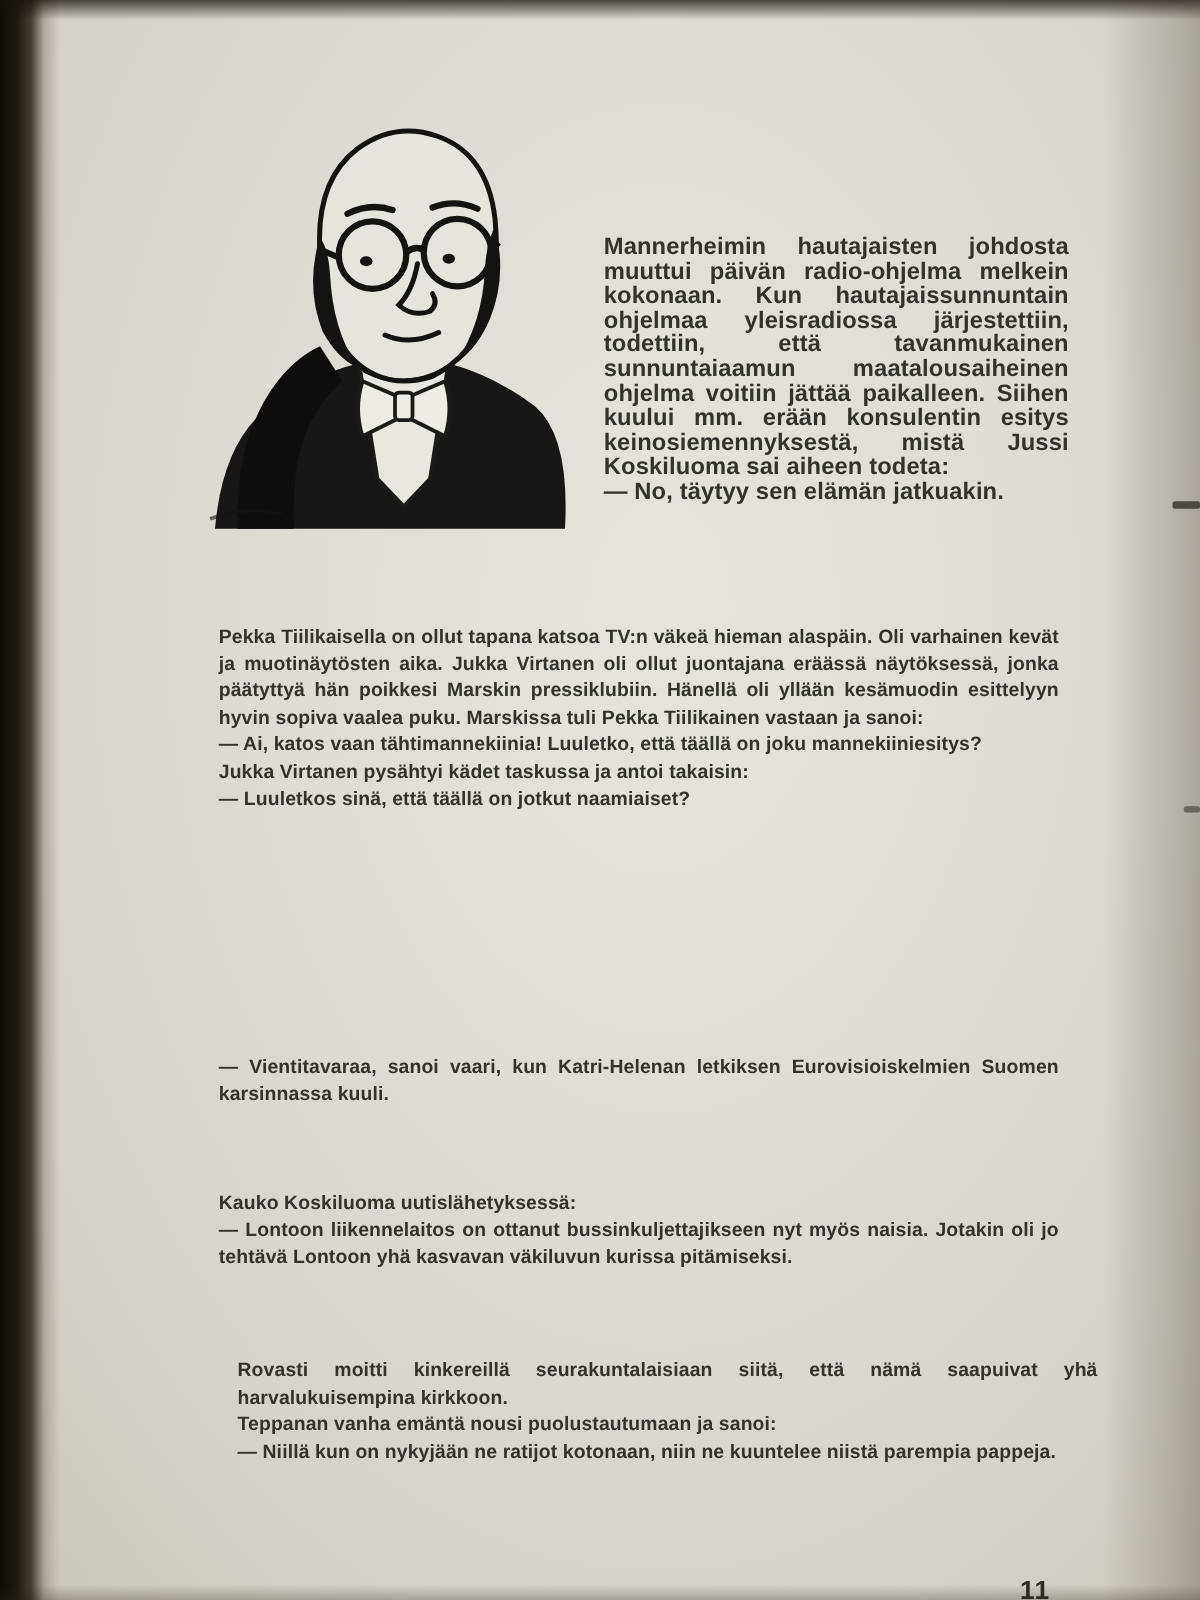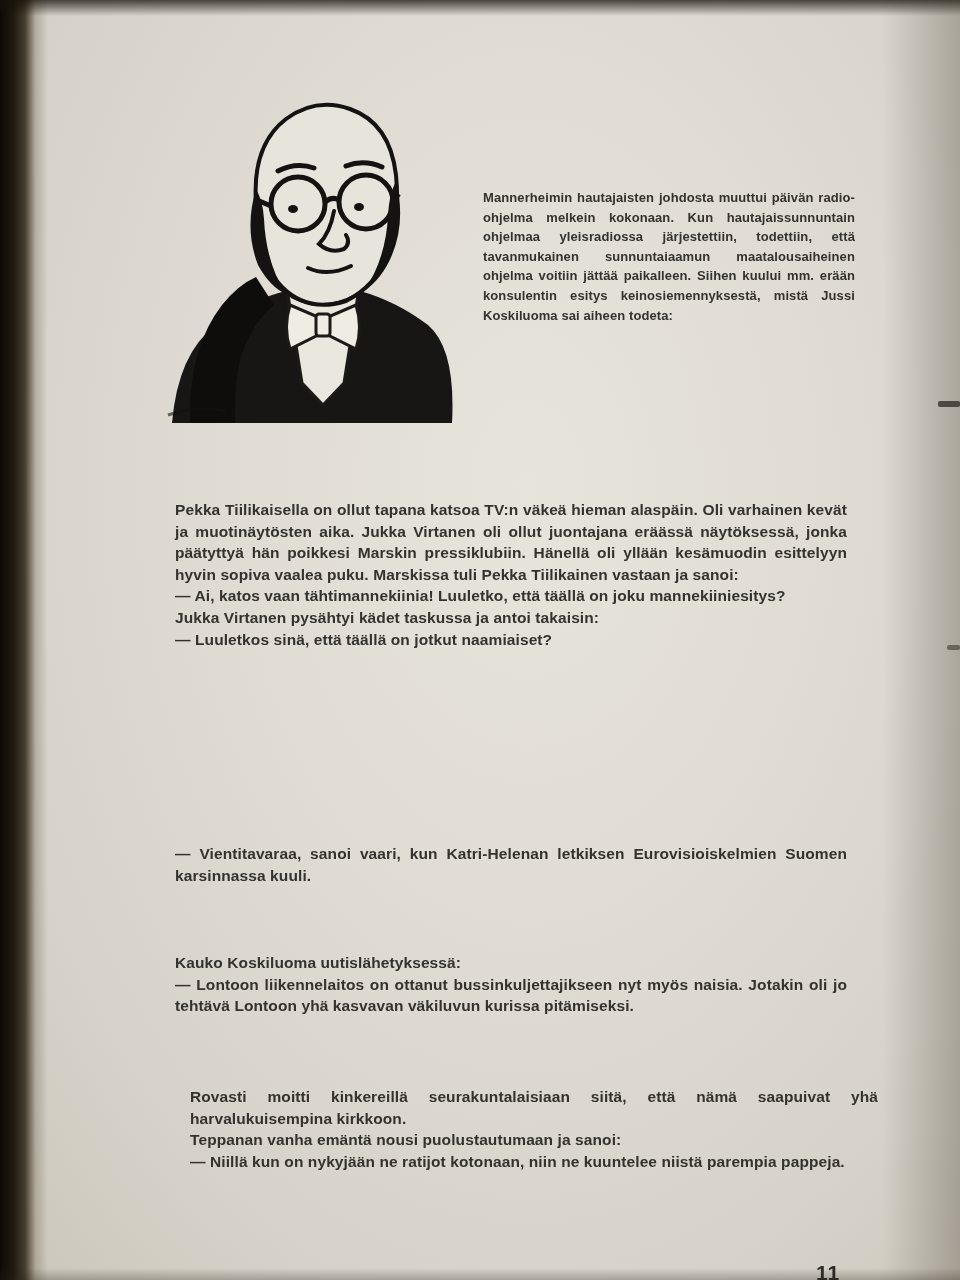--- a/index.html
+++ b/index.html
@@ -26,21 +26,21 @@
     background:linear-gradient(0deg,rgba(40,34,24,.28),rgba(0,0,0,0));
   }
   .artifact{position:absolute;background:#3b372e;border-radius:2px;opacity:.85;}
   .artifact.a1{right:0;top:401px;width:22px;height:6px;}
   .artifact.a2{right:0;top:645px;width:13px;height:5px;opacity:.6;}
 
   .text{color:#34322d;font-weight:700;text-align:justify;}
   .text p{margin:0;}
   .intro{
     position:absolute;left:483px;top:188px;width:372px;
-    font-size:13px;line-height:19.6px;letter-spacing:.1px;
+    font-size:19px;line-height:19.6px;letter-spacing:.1px;
   }
   .story{
     position:absolute;left:175px;width:672px;
     font-size:15.5px;line-height:21.6px;letter-spacing:.1px;
   }
   .s1{top:487px;margin-top:12px;}
   .s2{top:728px;}
   .s3{top:843px;}
   .s4{top:952px;}
   .s5{top:1086px;left:158px;width:688px;margin-left:32px;}
@@ -90,20 +90,21 @@
     <path d="M196 158 Q192 180 181 191 Q192 201 206 196 Q213 190 208 182" fill="none" stroke="#141311" stroke-width="4" stroke-linecap="round"></path>
 
     <path d="M170 215 Q190 224 213 213" fill="none" stroke="#141311" stroke-width="4" stroke-linecap="round"></path>
     <path d="M154 244 Q186 260 218 242" fill="none" stroke="#141311" stroke-width="3" stroke-linecap="round"></path>
 
     <path d="M30 362 Q60 352 88 358" fill="none" stroke="#141311" stroke-width="3" opacity=".6"></path>
   </svg>
 
   <div class="text intro">
     <p>Mannerheimin hautajaisten johdosta muuttui päivän radio-ohjelma melkein kokonaan. Kun hautajaissunnuntain ohjelmaa yleisradiossa järjestettiin, todettiin, että tavanmukainen sunnuntaiaamun maatalousaiheinen ohjelma voitiin jättää paikalleen. Siihen kuului mm. erään konsulentin esitys keinosiemennyksestä, mistä Jussi Koskiluoma sai aiheen todeta:</p>
+    <p>— No, täytyy sen elämän jatkuakin.</p>
   </div>
 
   <div class="text story s1">
     <p>Pekka Tiilikaisella on ollut tapana katsoa TV:n väkeä hieman alaspäin. Oli varhainen kevät ja muotinäytösten aika. Jukka Virtanen oli ollut juontajana eräässä näytöksessä, jonka päätyttyä hän poikkesi Marskin pressiklubiin. Hänellä oli yllään kesämuodin esittelyyn hyvin sopiva vaalea puku. Marskissa tuli Pekka Tiilikainen vastaan ja sanoi:</p>
     <p>— Ai, katos vaan tähtimannekiinia! Luuletko, että täällä on joku mannekiiniesitys?</p>
     <p>Jukka Virtanen pysähtyi kädet taskussa ja antoi takaisin:</p>
     <p>— Luuletkos sinä, että täällä on jotkut naamiaiset?</p>
   </div>
 
 

